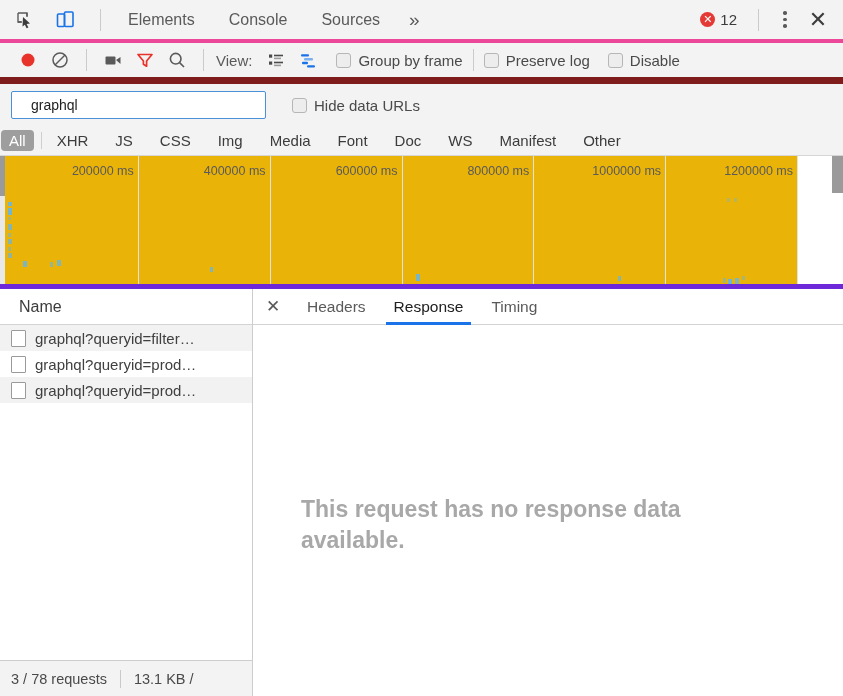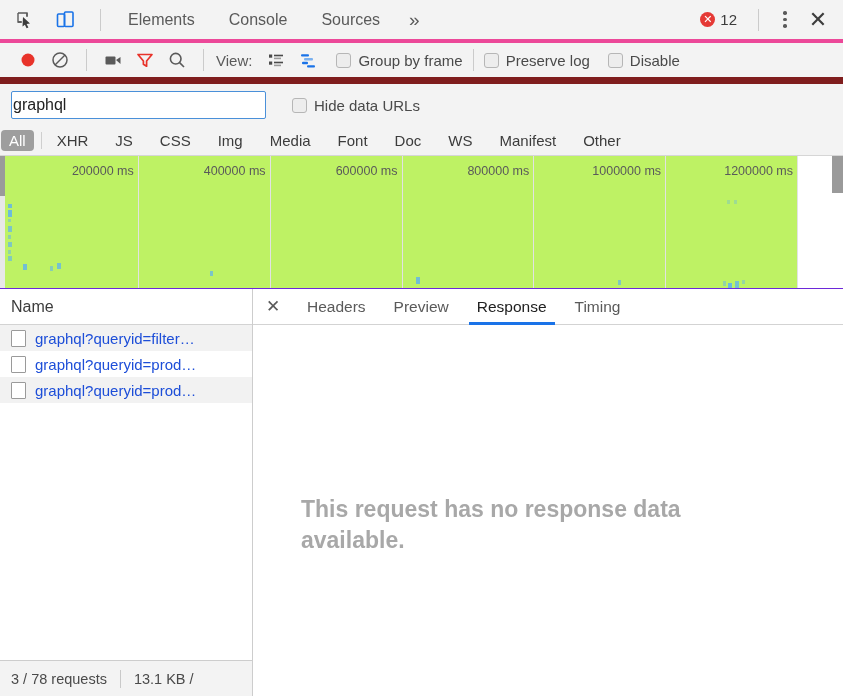--- a/index.html
+++ b/index.html
@@ -89,21 +89,21 @@
 
   
   .filterrow {
     position: absolute; left: 0; top: 84px; width: 843px; height: 42px;
     background: #f3f3f3;
     display: flex; align-items: center; padding-left: 11px;
   }
   .filter-input {
     width: 255px; height: 28px;
     border: 1px solid #4a90d9; border-radius: 2px; background: #fff;
-    font-size: 16px; color: #222; padding: 0 1px;
+    font-size: 14px; color: #222; padding: 0 19px;
     font-family: "Liberation Sans", sans-serif; outline: none;
   }
   .hide-urls { margin-left: 26px; }
 
   
   .chiprow {
     position: absolute; left: 0; top: 126px; width: 843px; height: 30px;
     background: #f3f3f3; border-bottom: 1px solid #d6d6d6;
     display: flex; align-items: center; padding-left: 1px;
   }
@@ -111,21 +111,21 @@
     font-size: 15px; color: #3c3c3c; padding: 2px 8px;
     border-radius: 4px; cursor: pointer; white-space: nowrap;
   }
   .chip + .chip { margin-left: 11px; }
   .chip.active { background: #9e9e9e; color: #fff; }
   .chip-sep { width: 1px; height: 17px; background: #cfcfcf; margin: 0 7px; flex: none; }
 
   
   .overview {
     position: absolute; left: 0; top: 156px; width: 843px; height: 133px;
-    background: #bef264; border-bottom: 1px solid #6d28d9;
+    background: #eab308; border-bottom: 5px solid #6d28d9;
     overflow: hidden;
   }
   .ov-inner { position: absolute; left: 6px; top: 0; right: 46px; bottom: 0; }
   .ov-grid {
     position: absolute; left: 0; top: 0; right: 0; bottom: 0;
   }
   .ov-div {
     position: absolute; top: 0; bottom: 0; width: 1px; background: #e2e2e2;
   }
   .ov-tick {
@@ -152,36 +152,36 @@
     position: absolute; left: 0; top: 289px; width: 843px; height: 407px;
     display: flex;
   }
   .leftpane {
     width: 253px; height: 407px; position: relative;
     border-right: 1px solid #cdcdcd; background: #fff;
     display: flex; flex-direction: column;
   }
   .lp-header {
     height: 36px; border-bottom: 1px solid #d3d3d3; background: #fff;
-    display: flex; align-items: center; padding-left: 11px; flex: none;
+    display: flex; align-items: center; padding-left: 19px; flex: none;
   }
   .lp-header-text { font-size: 16px; color: #3c3c3c; }
   .reqlist { flex: 1; overflow: hidden; }
   .req-row {
     height: 26px; display: flex; align-items: center;
     padding-left: 11px; gap: 9px; cursor: pointer;
   }
   .req-row:nth-child(odd) { background: #f2f2f2; }
   .req-row:nth-child(even) { background: #ffffff; }
   .doc-icon {
     width: 15px; height: 17px; border: 1px solid #9a9a9a;
     background: #fff; flex: none; border-radius: 1px;
   }
   .req-name {
-    font-size: 15px; color: #1d4ed8; white-space: nowrap;
+    font-size: 15px; color: #404040; white-space: nowrap;
     overflow: hidden; text-overflow: clip;
   }
   .statusbar {
     height: 36px; border-top: 1px solid #cdcdcd; background: #f3f3f3;
     display: flex; align-items: center; padding-left: 11px; flex: none;
   }
   .sb-item { font-size: 14.5px; color: #4a4a4a; white-space: nowrap; }
   .sb-sep { width: 1px; height: 18px; background: #c9c9c9; margin: 0 13px; }
 
   .rightpane { flex: 1; position: relative; background: #fff; display: flex; flex-direction: column; }
@@ -421,21 +421,20 @@
         <span class="sb-item">3 / 78 requests</span>
         <span class="sb-sep"></span>
         <span class="sb-item">13.1 KB /</span>
       </div>
     </div>
 
     <div class="rightpane">
       <div class="rp-tabs">
         <div class="rp-close">✕</div>
         <div class="rp-tab">Headers</div>
-        <div class="rp-tab">Preview</div>
         <div class="rp-tab active">Response</div>
         <div class="rp-tab">Timing</div>
       </div>
       <div class="rp-body">
         <div class="empty-msg">This request has no response data available.</div>
       </div>
     </div>
 
   </div>
 </div>

